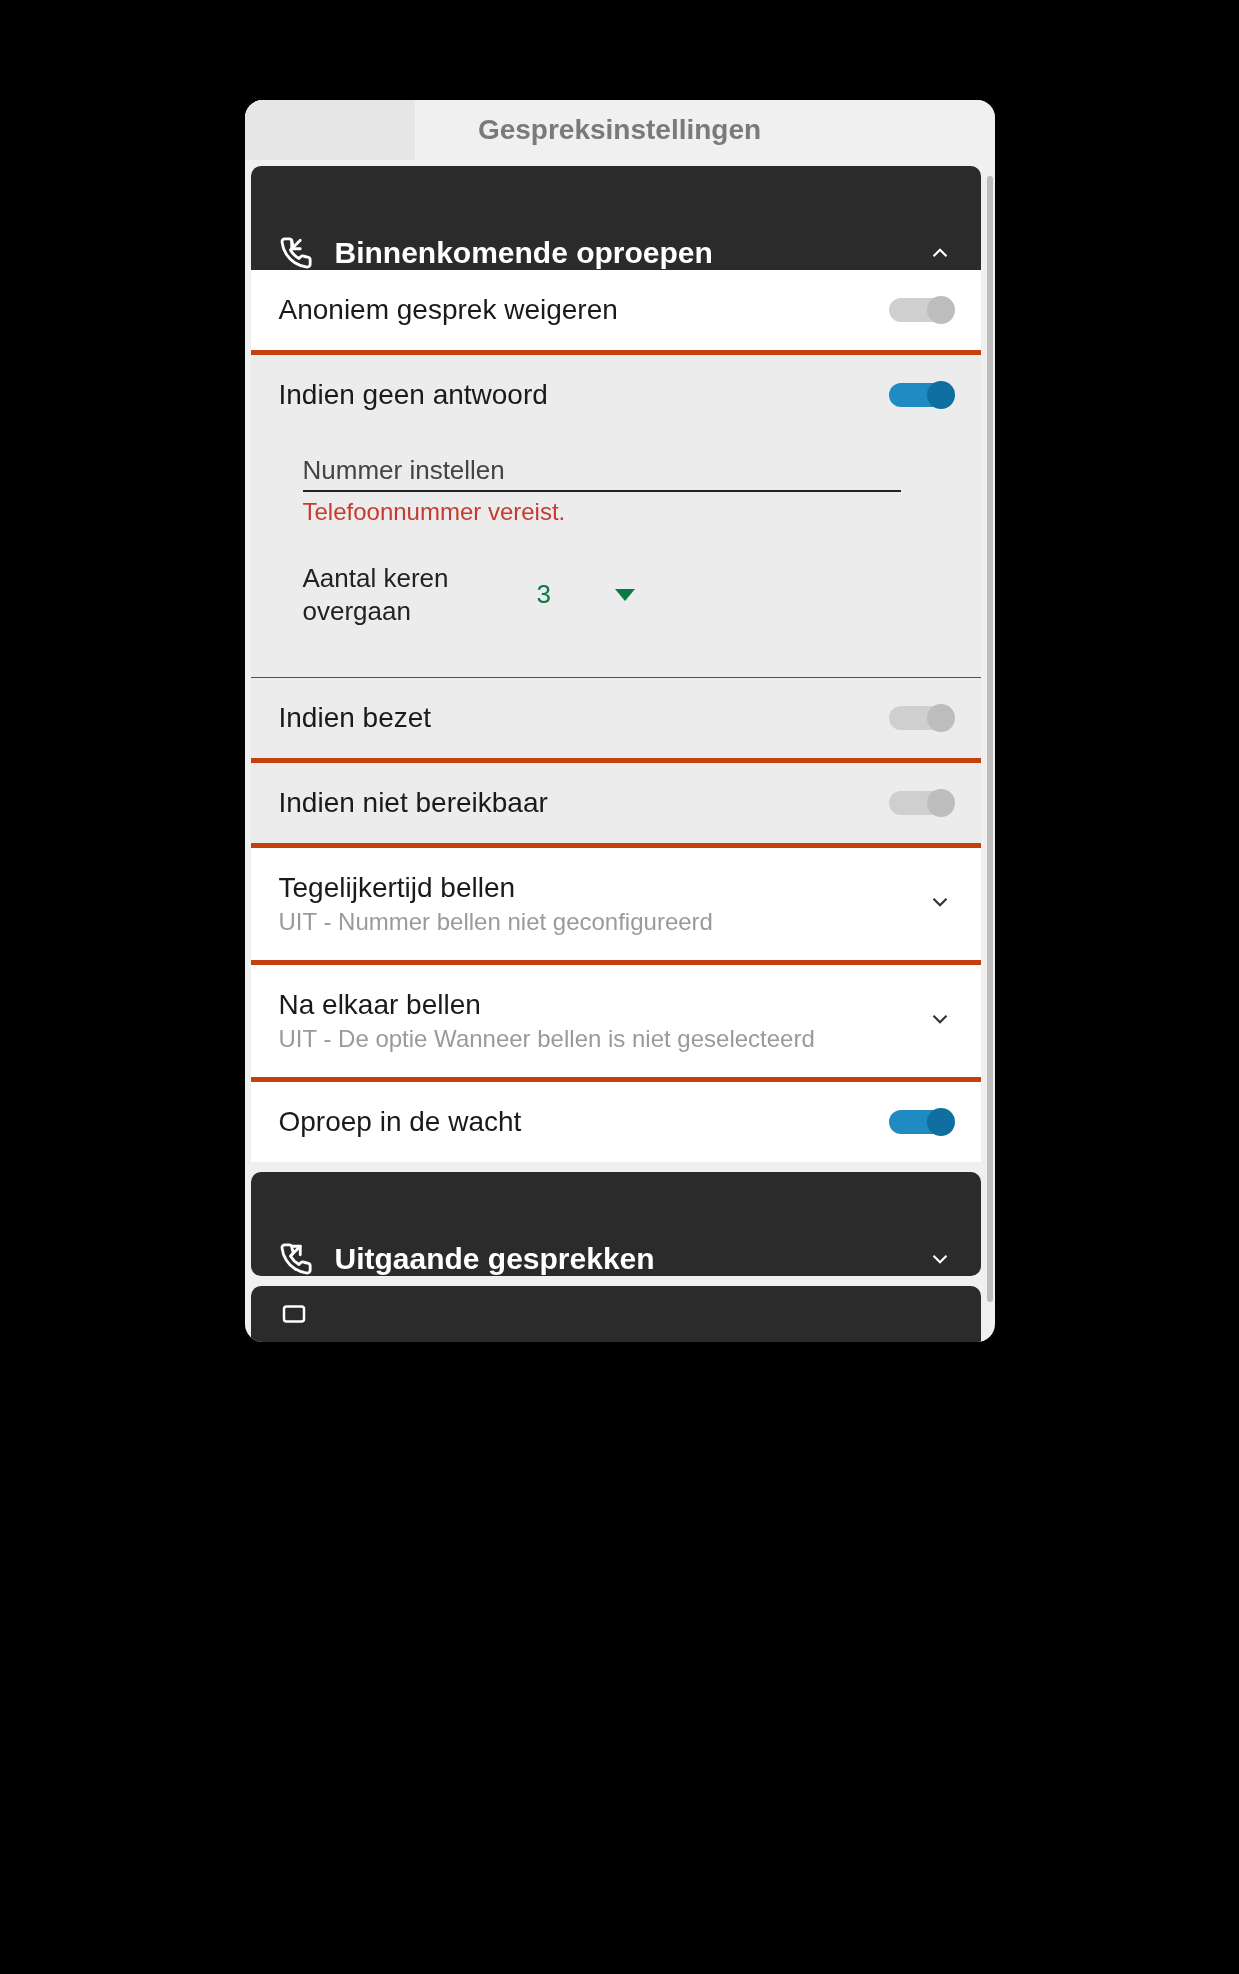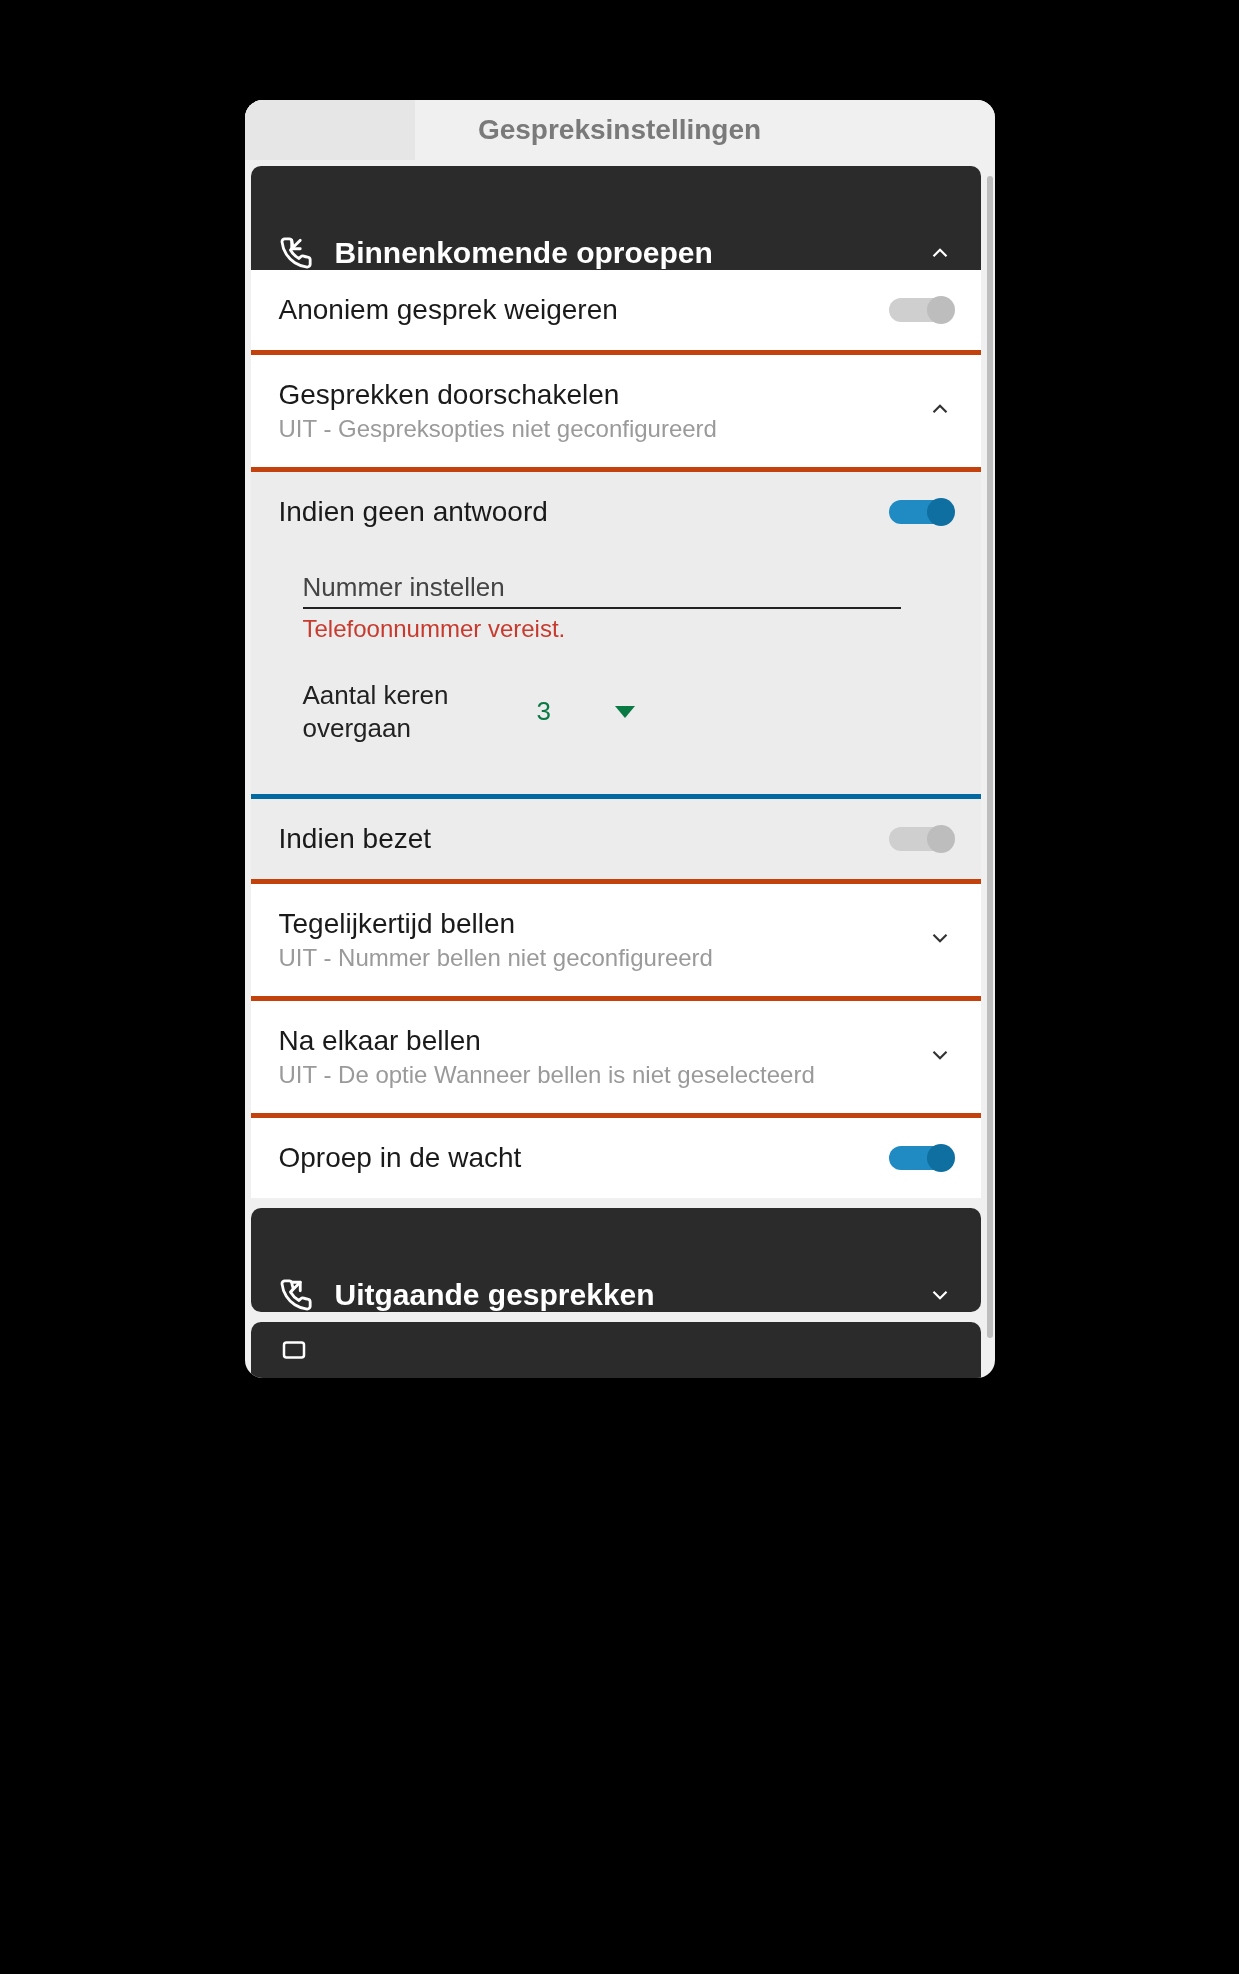--- a/index.html
+++ b/index.html
@@ -117,21 +117,21 @@
     width: 28px; height: 28px;
     border-radius: 50%;
   }
   .toggle.off .knob { right: -2px; background: #bdbdbd; }
   .toggle.on  .knob { right: -2px; background: #0f6fa0; }
   .chev svg { width: 26px; height: 26px; }
   .expanded-block {
     background: #ececec;
     margin: 0 6px;
     padding: 8px 28px 50px 28px;
-    border-bottom: 5px solid #0369a1;
+    border-bottom: 1px solid #0369a1;
   }
   .field {
     margin-left: 24px;
     margin-top: 8px;
   }
   .input-line {
     border: none;
     border-bottom: 2px solid #222;
     background: transparent;
     width: 92%;
@@ -216,31 +216,20 @@
 
     <div class="row">
       <div class="texts">
         <div class="title">Anoniem gesprek weigeren</div>
       </div>
       <div class="toggle off">
           <div class="knob"></div>
         </div>
     </div>
 
-    <div class="row">
-      <div class="texts">
-        <div class="title">Gesprekken doorschakelen</div>
-        <div class="sub">UIT - Gespreksopties niet geconfigureerd</div>
-      </div>
-      <span class="chev">
-        <svg viewBox="0 0 24 24" fill="none" stroke="#333" stroke-width="2">
-            <polyline points="6 15 12 9 18 15"></polyline>
-          </svg>
-      </span>
-    </div>
 
     <div class="row shade noborder">
       <div class="texts">
         <div class="title">Indien geen antwoord</div>
       </div>
       <div class="toggle on">
           <div class="knob"></div>
         </div>
     </div>
     <div class="expanded-block">
@@ -259,20 +248,28 @@
 
     <div class="row shade">
       <div class="texts">
         <div class="title">Indien bezet</div>
       </div>
       <div class="toggle off">
           <div class="knob"></div>
         </div>
     </div>
 
+    <div class="row shade">
+      <div class="texts">
+        <div class="title">Indien niet bereikbaar</div>
+      </div>
+      <div class="toggle off">
+          <div class="knob"></div>
+        </div>
+    </div>
 
     <div class="row">
       <div class="texts">
         <div class="title">Tegelijkertijd bellen</div>
         <div class="sub">UIT - Nummer bellen niet geconfigureerd</div>
       </div>
       <span class="chev">
         <svg viewBox="0 0 24 24" fill="none" stroke="#333" stroke-width="2">
             <polyline points="6 9 12 15 18 9"></polyline>
           </svg>

